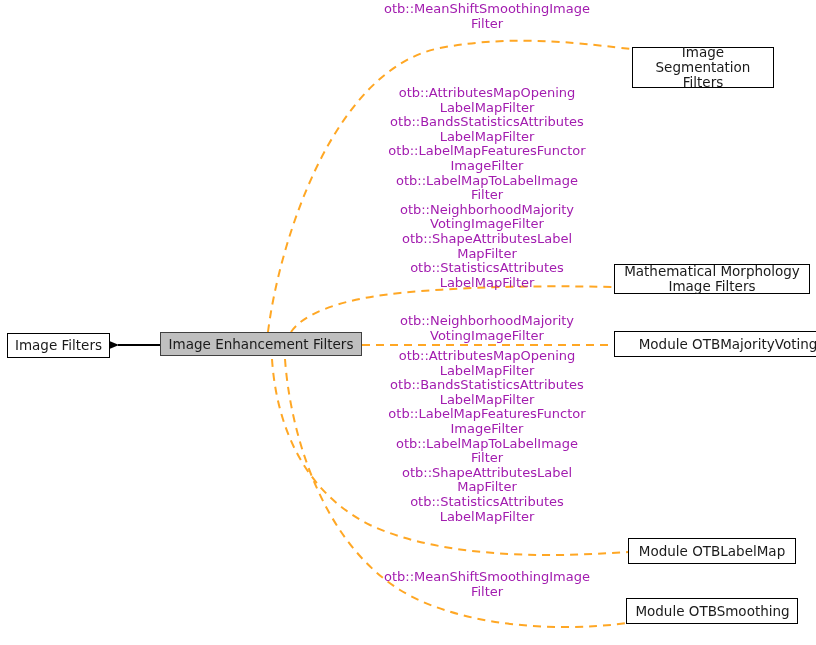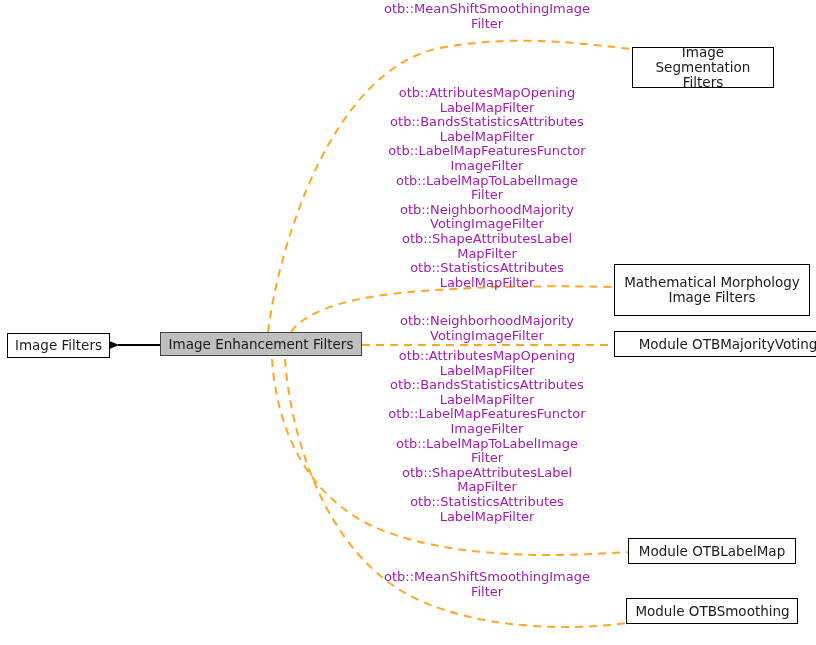--- a/index.html
+++ b/index.html
@@ -74,21 +74,21 @@
         <path d="M272,359 C276,420 300,490 370,525 C450,562 570,556 628,552" fill="none" stroke="#ffa724" stroke-width="2" stroke-dasharray="8,6"></path>
         <path d="M285,359 C290,430 320,540 400,590 C470,633 590,633 655,618" fill="none" stroke="#ffa724" stroke-width="2" stroke-dasharray="8,6"></path>
       </g>
   </svg>
 
   <div id="nodes-layer">
       <div class="node" style="left: 7px; top: 333px; width: 103px; height: 25px;">Image Filters</div>
       <div class="node current" style="left: 160px; top: 332px; width: 202px; height: 24px;">Image Enhancement Filters</div>
       <div class="node" style="left: 632px; top: 29px; width: 142px; height: 41px; margin-top: 18px;">Image Segmentation
 Filters</div>
-      <div class="node" style="left: 614px; top: 264px; width: 196px; height: 52px;">Mathematical Morphology
+      <div class="node" style="left: 614px; top: 264px; width: 196px; height: 30px;">Mathematical Morphology
 Image Filters</div>
       <div class="node" style="left: 614px; top: 331px; width: 228px; height: 26px;">Module OTBMajorityVoting</div>
       <div class="node" style="left: 628px; top: 538px; width: 168px; height: 26px;">Module OTBLabelMap</div>
       <div class="node" style="left: 626px; top: 598px; width: 172px; height: 26px; padding-left: 7px;">Module OTBSmoothing</div>
     </div>
   <div id="labels-layer">
       <div class="edge-label" style="left: 383px; top: 2px; width: 208px;">otb::MeanShiftSmoothingImage
 Filter</div>
       <div class="edge-label" style="left: 383px; top: 86px; width: 208px;">otb::AttributesMapOpening
 LabelMapFilter

